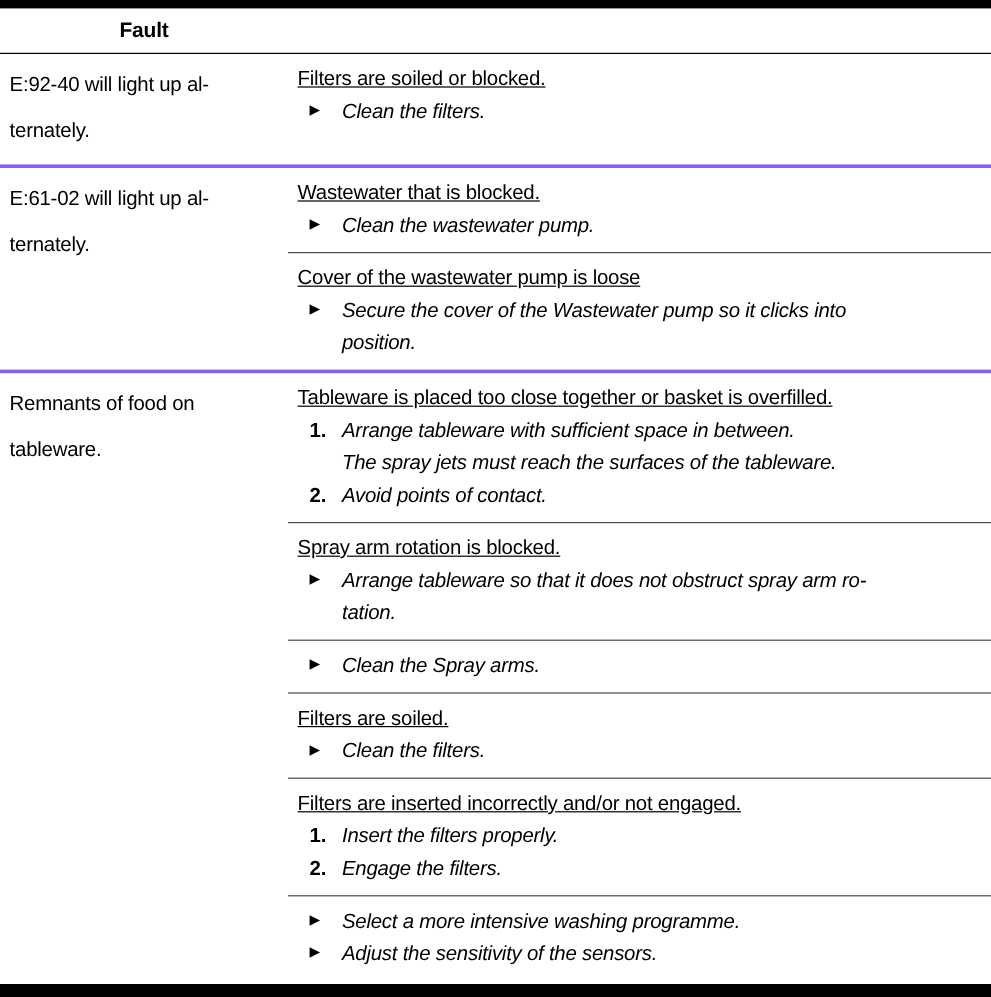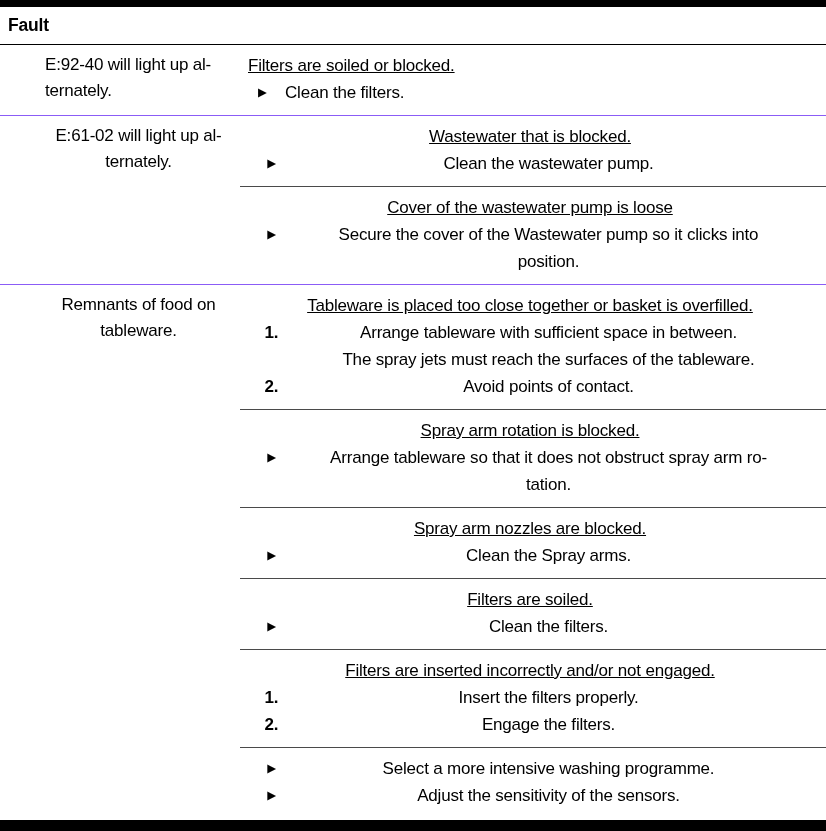--- a/index.html
+++ b/index.html
@@ -14,61 +14,61 @@
     min-height: 831px;
     border-top: 7px solid #000;
     border-bottom: 11px solid #000;
     display: flex;
     flex-direction: column;
   }
   .header-row {
     display: grid;
     grid-template-columns: 240px 1fr;
     border-bottom: 1px solid #000;
+    text-align: center;
   }
   .header-cell {
     font-weight: bold;
     font-size: 17.5px;
     line-height: 26px;
     padding: 5px 8px 6px 8px;
     letter-spacing: -0.2px;
   }
   .row {
     display: grid;
     grid-template-columns: 240px 1fr;
   }
-  .row + .row { border-top: 1px solid #8b5cf6; text-align: center; }
+  .row + .row { border-top: 3px solid #8b5cf6; }
   .fault-cell {
     padding: 7px 8px 9px 8px;
     font-size: 17px;
-    line-height: 26px;
+    line-height: 38px;
     letter-spacing: -0.2px;
     white-space: pre-line;
-    margin-left: 37px;
   }
   .cause-cell { display: flex; flex-direction: column; }
   .cause-block { padding: 7px 14px 9px 8px; }
   .cause-block + .cause-block { border-top: 1px solid #4a4a4a; }
   .cause-title {
     font-size: 17px;
     line-height: 27px;
     letter-spacing: -0.2px;
     text-decoration: underline;
   }
   .item {
     display: flex;
     margin-left: 10px;
     font-size: 17px;
     line-height: 27px;
     letter-spacing: -0.2px;
   }
   .marker { flex: none; width: 27px; }
   .marker.bullet { font-size: 11.5px; line-height: 27px; }
   .marker.num { font-weight: bold; }
-  .text { flex: 1; white-space: pre-line; }
+  .text { flex: 1; white-space: pre-line; font-style: italic; }
 </style>
 </head>
 <body>
 
 <div class="doc-table">
 
   <div class="header-row">
     <div class="header-cell">Fault</div>
   </div>
 
@@ -129,21 +129,20 @@
       <div class="cause-block">
         <div class="cause-title">Spray arm rotation is blocked.</div>
         <div class="item">
           <span class="marker bullet">▶</span>
           <span class="text">Arrange tableware so that it does not obstruct spray arm ro-
 tation.</span>
         </div>
       </div>
 
       <div class="cause-block">
-        <div class="cause-title">Spray arm nozzles are blocked.</div>
         <div class="item">
           <span class="marker bullet">▶</span>
           <span class="text">Clean the Spray arms.</span>
         </div>
       </div>
 
       <div class="cause-block">
         <div class="cause-title">Filters are soiled.</div>
         <div class="item">
           <span class="marker bullet">▶</span>

